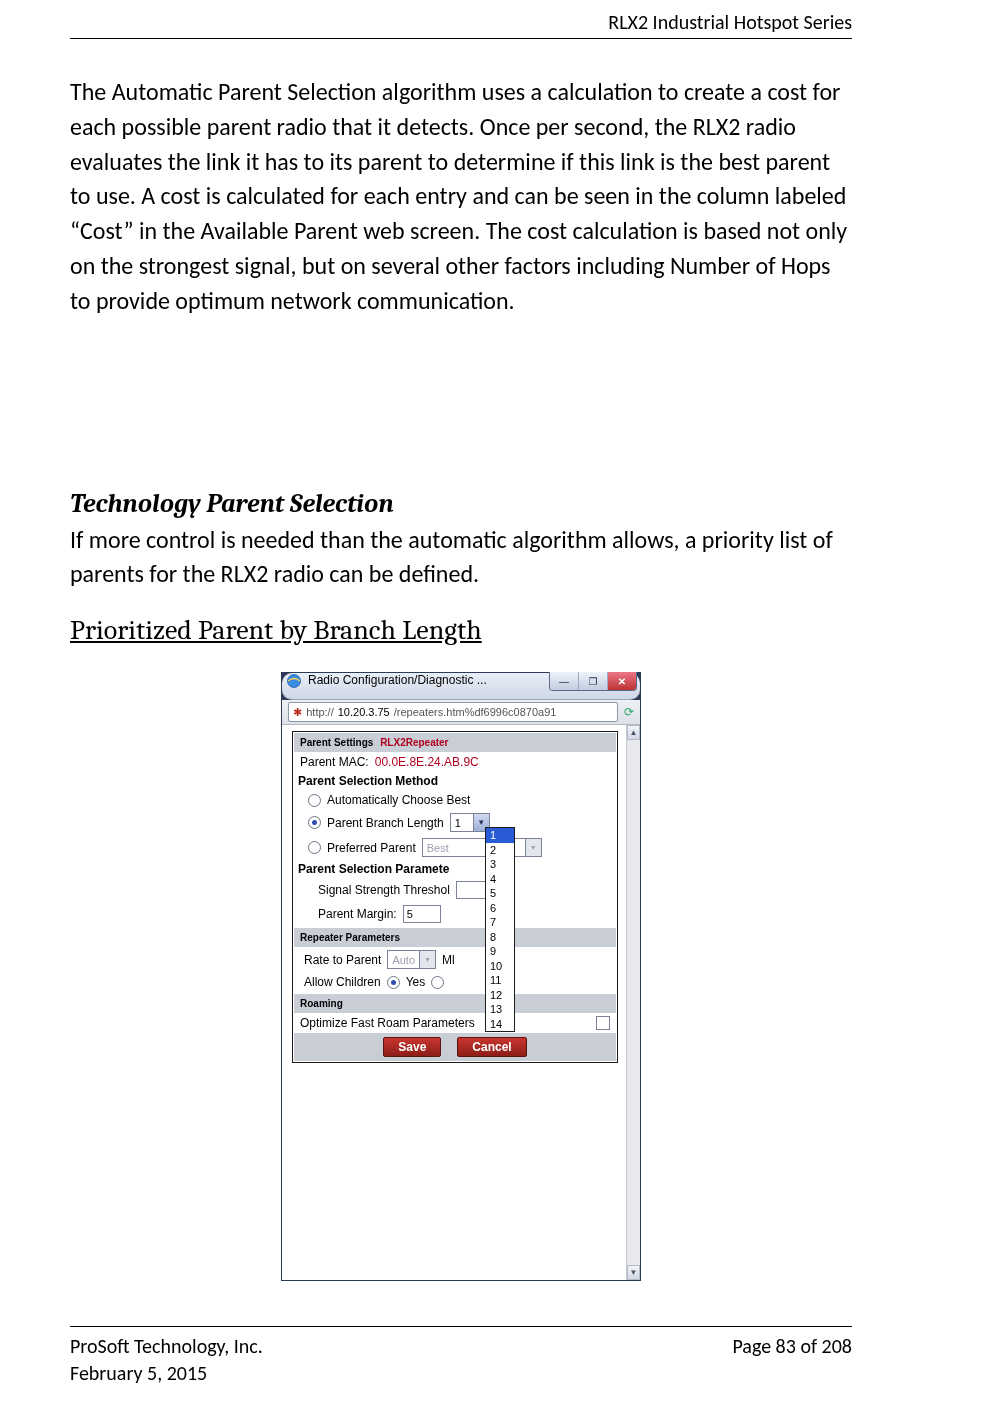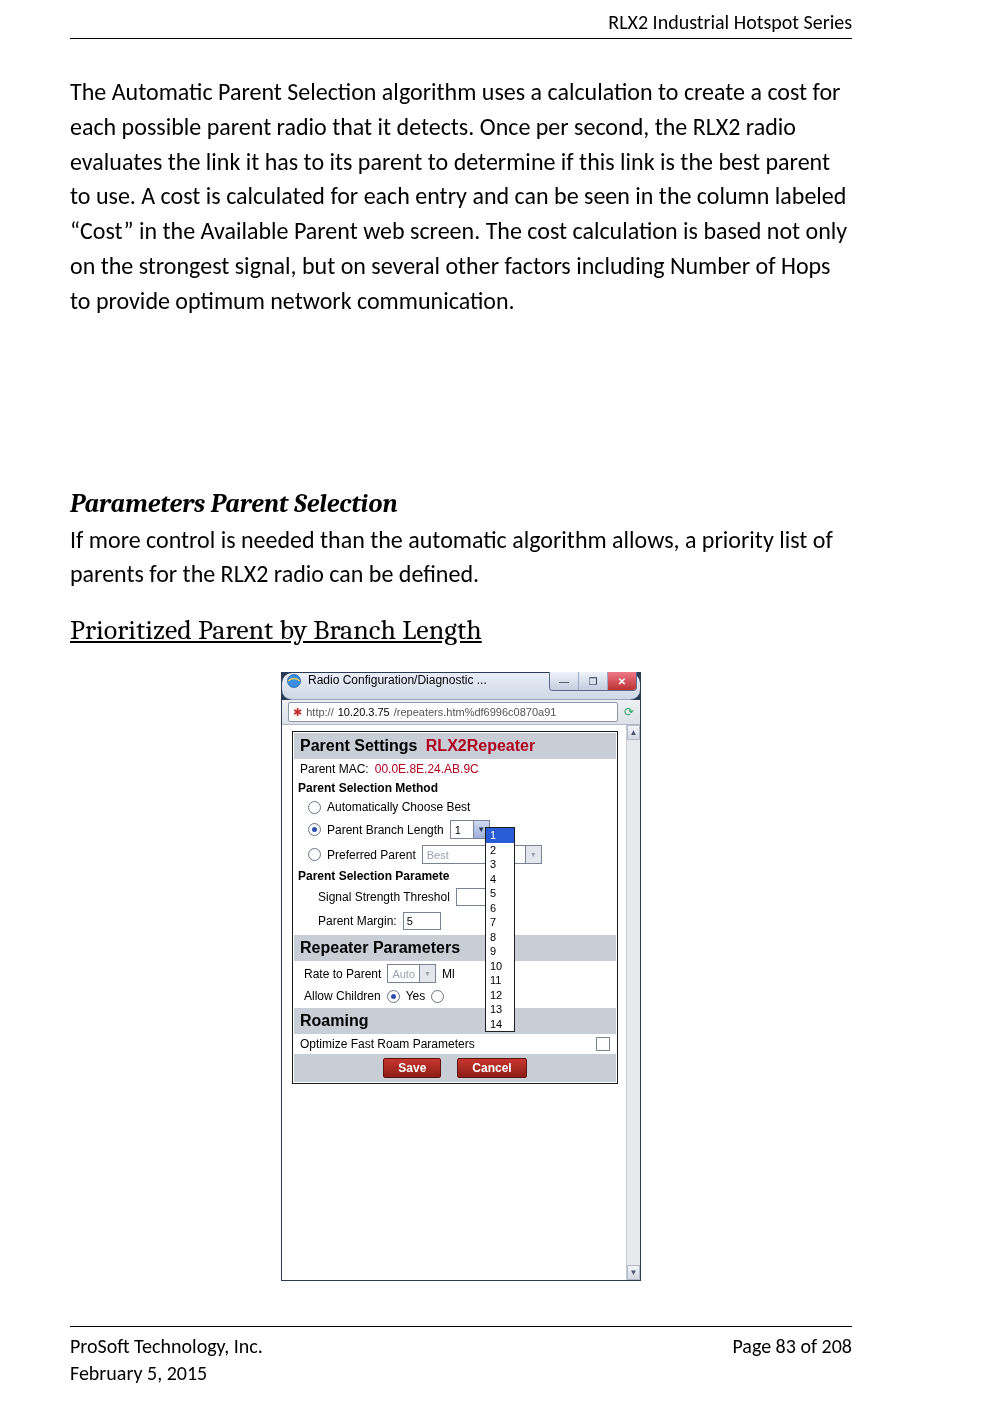--- a/index.html
+++ b/index.html
@@ -157,21 +157,21 @@
     right:22px;
     border:1px solid #1b1b1b;
     padding:1px;
     background:#fff;
   }
   .sec-head {
     background:#c8cdd6;
     padding:4px 6px;
     font-weight:bold;
     color:#000;
-    font-size:16px;
+    font-size:10px;
   }
   .sec-head .red { color:#b00020; font-weight:bold; margin-left:4px; }
   .sec-sub { font-weight:bold; color:#000; padding:2px 0 2px 4px; font-size:12px;}
   .row {
     padding:3px 6px 3px 14px;
     font-size:12px;
     color:#000;
     display:flex;
     align-items:center;
     gap:6px;
@@ -233,21 +233,21 @@
   .dd-list div.sel{ background:#2a5bd7; color:#fff; }
 </style>
 </head>
 <body>
 
 <div class="page">
   <div class="top-header">RLX2 Industrial Hotspot Series</div>
 
   <div class="body-text">The Automatic Parent Selection algorithm uses a calculation to create a cost for each possible parent radio that it detects.  Once per second, the RLX2 radio evaluates the link it has to its parent to determine if this link is the best parent to use.  A cost is calculated for each entry and can be seen in the column labeled “Cost” in the Available Parent web screen.  The cost calculation is based not only on the strongest signal, but on several other factors including Number of Hops to provide optimum network communication.</div>
 
-  <div class="section-heading">Parameters Parent Selection</div>
+  <div class="section-heading">Technology Parent Selection</div>
   <div class="body-text">If more control is needed than the automatic algorithm allows, a priority list of parents for the RLX2 radio can be defined.</div>
 
   <div class="sub-heading">Prioritized Parent by Branch Length</div>
 
   <div class="dialog-wrap">
     <div class="dialog">
 
       <div class="titlebar">
         <svg class="ie-icon" viewBox="0 0 16 16">
           <circle cx="8" cy="8" r="6.5" fill="#3a8de0"></circle>

